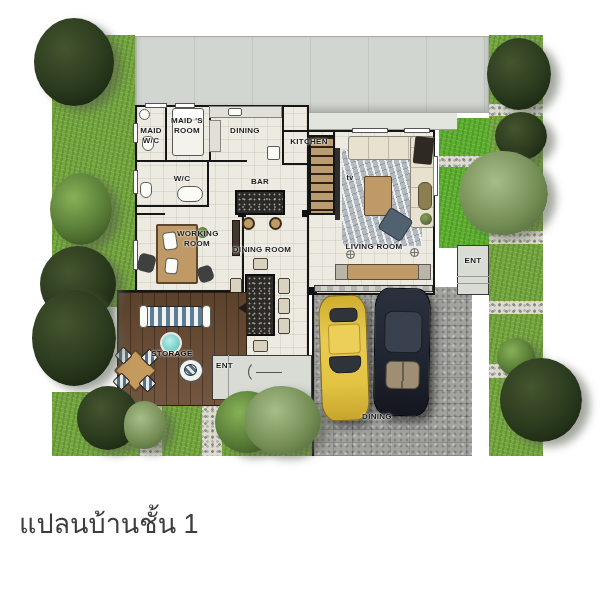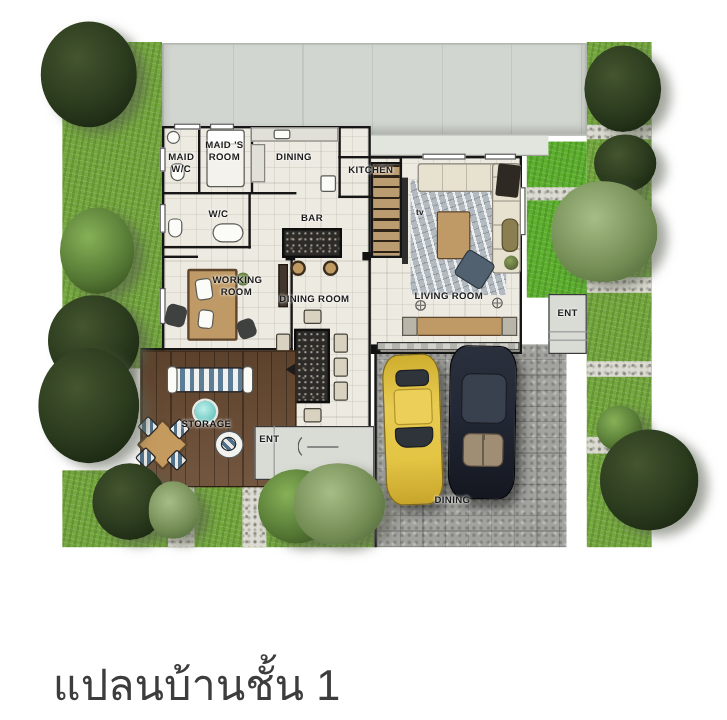--- a/index.html
+++ b/index.html
@@ -79,22 +79,22 @@
     border-right:8px solid #1c1c1c;background:none!important;}
   .arc{border:1px solid #555;border-color:transparent transparent transparent #555;border-radius:50%;}
 
   .car{border-radius:14px/20px;z-index:20;}
   .car-yellow{background:linear-gradient(180deg,#cfae2e 0%,#e8cc52 35%,#e3c443 70%,#c7a52c 100%);
     border:1px solid #80691a;box-shadow:5px 6px 9px rgba(0,0,0,.45);}
   .car-dark{background:linear-gradient(180deg,#2b303d 0%,#232836 45%,#14171f 100%);
     border:1px solid #07080c;box-shadow:5px 6px 9px rgba(0,0,0,.5);}
   .glass{background:#2f343b;border-radius:5px;border:1px solid #1b1e23;}
 
-  #title{position:absolute;left:44px;top:502px;font-size:36px;color:#3d3d3d;
-    font-family:"Liberation Sans",sans-serif;margin-top:40px;}
+  #title{position:absolute;left:19px;top:502px;font-size:27px;color:#3d3d3d;
+    font-family:"Liberation Sans",sans-serif;}
 </style>
 </head>
 <body>
 
 <div id="stage">
   <div id="plan">
 
     <div class="grass" style="left:20px;top:27px;width:83px;height:272px;"></div>
     <div class="grass" style="left:20px;top:384px;width:260px;height:64px;"></div>
     <div class="gravel" style="left:108px;top:384px;width:22px;height:64px;"></div>

